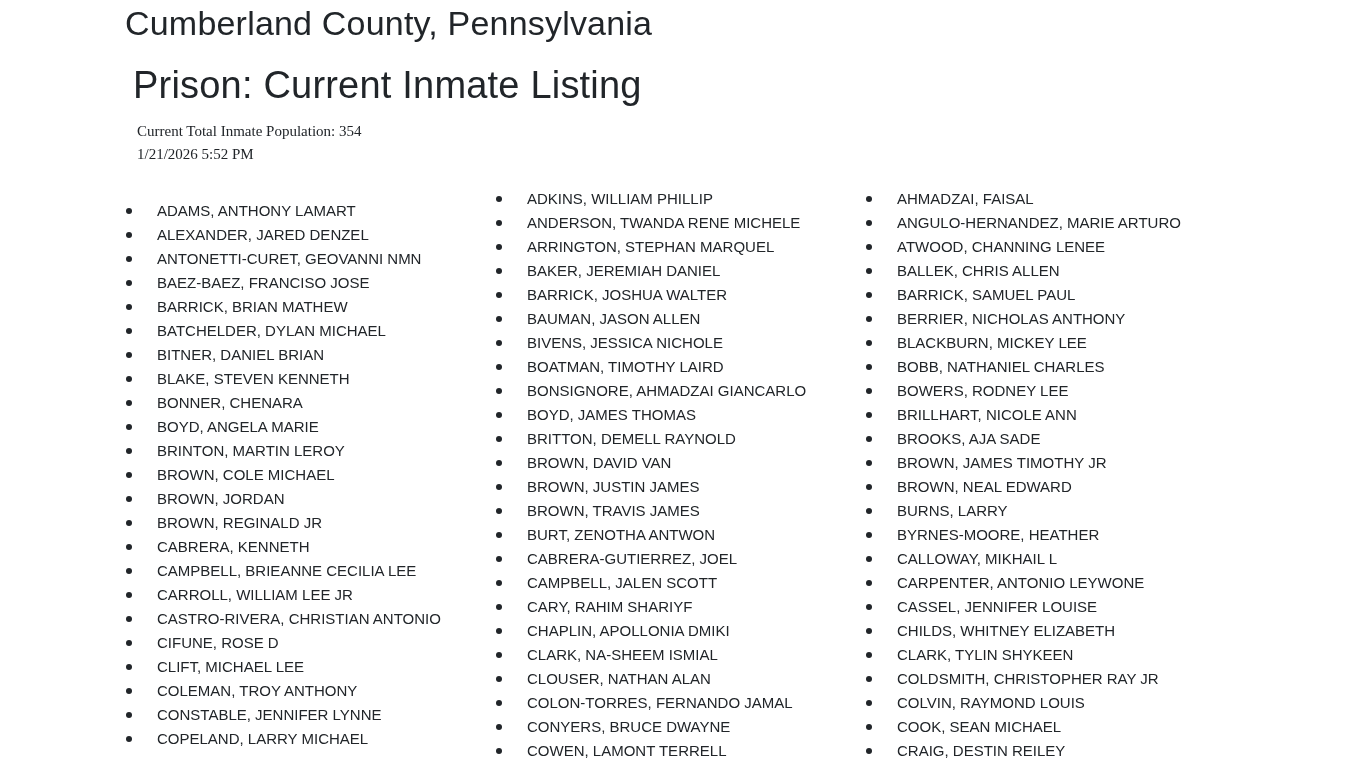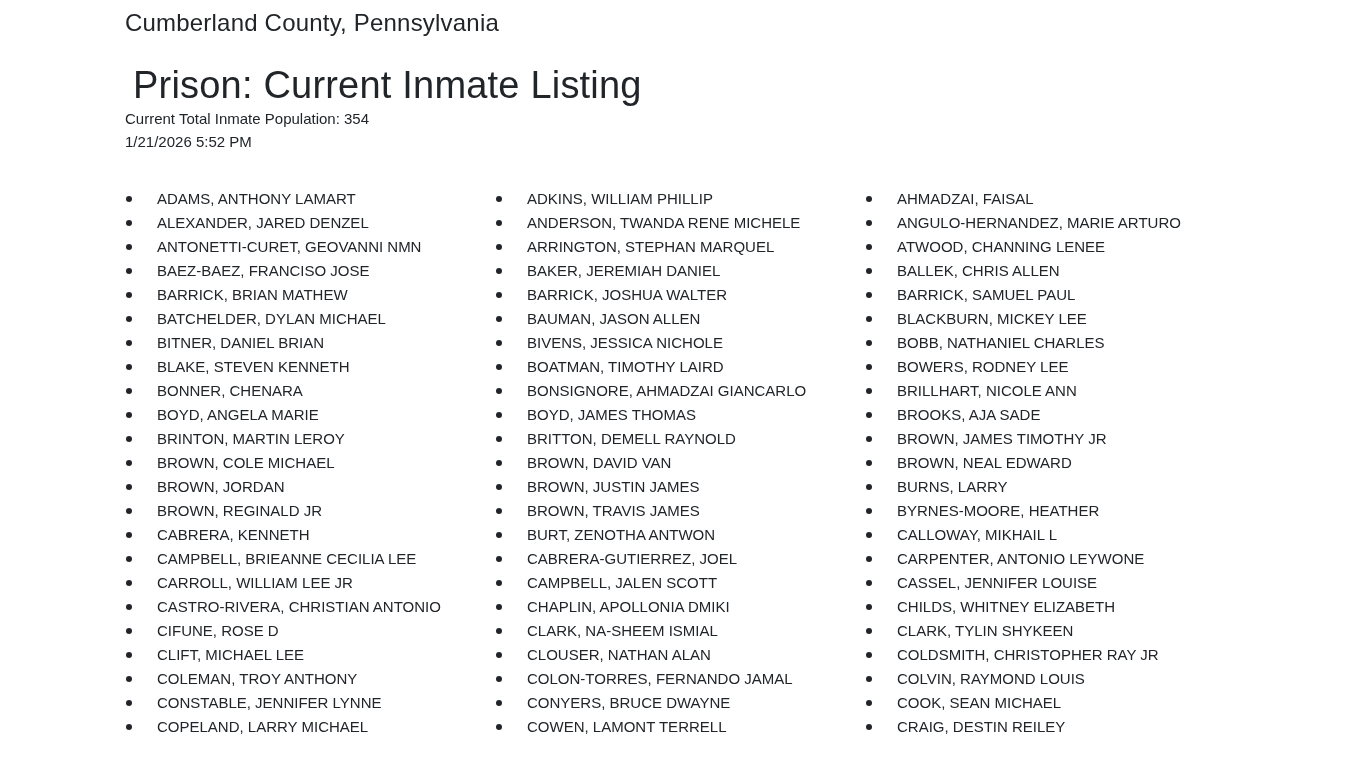--- a/index.html
+++ b/index.html
@@ -18,21 +18,21 @@
       top: 0;
       width: 1120px;
     }
     h2.county {
       margin: 0;
       position: absolute;
       top: 4px;
       left: 0;
       font-family: "Liberation Sans", sans-serif;
       font-weight: 500;
-      font-size: 24px;
+      font-size: 34px;
       line-height: 38px;
       letter-spacing: 0.2px;
       white-space: nowrap;
       color: #212529;
       text-align: center;
     }
     h1.listing {
       margin: 8px;
       position: absolute;
       top: 54px;
@@ -41,22 +41,22 @@
       font-weight: 500;
       font-size: 38px;
       line-height: 46px;
       letter-spacing: 0.2px;
       white-space: nowrap;
       color: #212529;
     }
     .meta {
       position: absolute;
       left: 0;
-      margin: 0;
-      font-family: Liberation Sans, sans-serif;
+      margin: 12px;
+      font-family: Liberation Serif, serif;
       font-size: 15px;
       line-height: 20px;
       white-space: nowrap;
       color: #212529;
     }
     .population { top: 109px; }
     .timestamp { top: 132px; }
     .columns {
       position: absolute;
       top: 187px;
@@ -137,33 +137,35 @@
         <li><span class="bullet"></span><span>BOATMAN, TIMOTHY LAIRD</span></li>
         <li><span class="bullet"></span><span>BONSIGNORE, AHMADZAI GIANCARLO</span></li>
         <li><span class="bullet"></span><span>BOYD, JAMES THOMAS</span></li>
         <li><span class="bullet"></span><span>BRITTON, DEMELL RAYNOLD</span></li>
         <li><span class="bullet"></span><span>BROWN, DAVID VAN</span></li>
         <li><span class="bullet"></span><span>BROWN, JUSTIN JAMES</span></li>
         <li><span class="bullet"></span><span>BROWN, TRAVIS JAMES</span></li>
         <li><span class="bullet"></span><span>BURT, ZENOTHA ANTWON</span></li>
         <li><span class="bullet"></span><span>CABRERA-GUTIERREZ, JOEL</span></li>
         <li><span class="bullet"></span><span>CAMPBELL, JALEN SCOTT</span></li>
+        <li><span class="bullet"></span><span>CARY, RAHIM SHARIYF</span></li>
         <li><span class="bullet"></span><span>CHAPLIN, APOLLONIA DMIKI</span></li>
         <li><span class="bullet"></span><span>CLARK, NA-SHEEM ISMIAL</span></li>
         <li><span class="bullet"></span><span>CLOUSER, NATHAN ALAN</span></li>
         <li><span class="bullet"></span><span>COLON-TORRES, FERNANDO JAMAL</span></li>
         <li><span class="bullet"></span><span>CONYERS, BRUCE DWAYNE</span></li>
         <li><span class="bullet"></span><span>COWEN, LAMONT TERRELL</span></li>
       </ul>
     <ul class="col">
         <li><span class="bullet"></span><span>AHMADZAI, FAISAL</span></li>
         <li><span class="bullet"></span><span>ANGULO-HERNANDEZ, MARIE ARTURO</span></li>
         <li><span class="bullet"></span><span>ATWOOD, CHANNING LENEE</span></li>
         <li><span class="bullet"></span><span>BALLEK, CHRIS ALLEN</span></li>
         <li><span class="bullet"></span><span>BARRICK, SAMUEL PAUL</span></li>
+        <li><span class="bullet"></span><span>BERRIER, NICHOLAS ANTHONY</span></li>
         <li><span class="bullet"></span><span>BLACKBURN, MICKEY LEE</span></li>
         <li><span class="bullet"></span><span>BOBB, NATHANIEL CHARLES</span></li>
         <li><span class="bullet"></span><span>BOWERS, RODNEY LEE</span></li>
         <li><span class="bullet"></span><span>BRILLHART, NICOLE ANN</span></li>
         <li><span class="bullet"></span><span>BROOKS, AJA SADE</span></li>
         <li><span class="bullet"></span><span>BROWN, JAMES TIMOTHY JR</span></li>
         <li><span class="bullet"></span><span>BROWN, NEAL EDWARD</span></li>
         <li><span class="bullet"></span><span>BURNS, LARRY</span></li>
         <li><span class="bullet"></span><span>BYRNES-MOORE, HEATHER</span></li>
         <li><span class="bullet"></span><span>CALLOWAY, MIKHAIL L</span></li>

